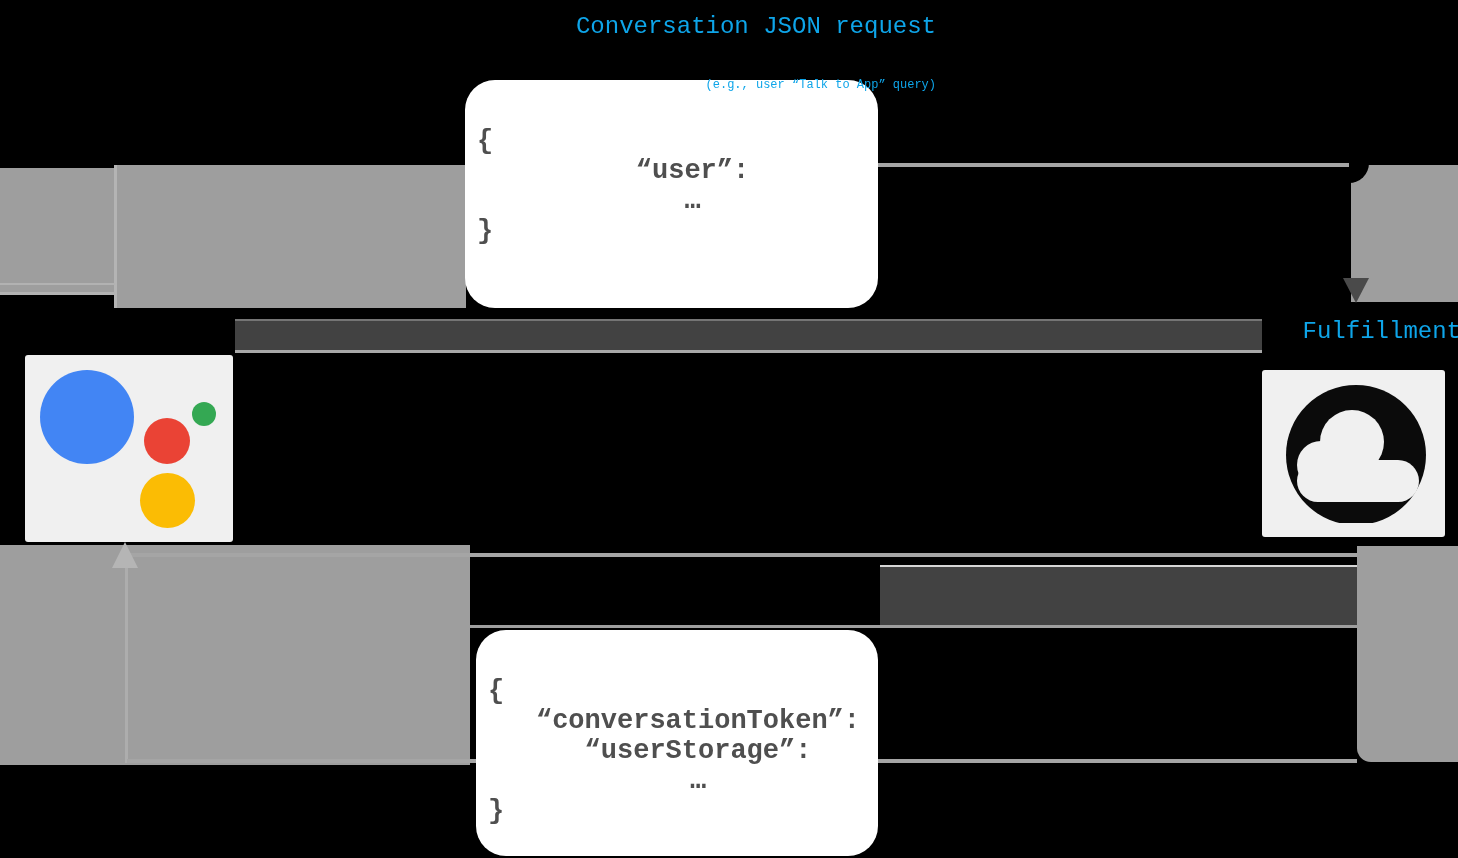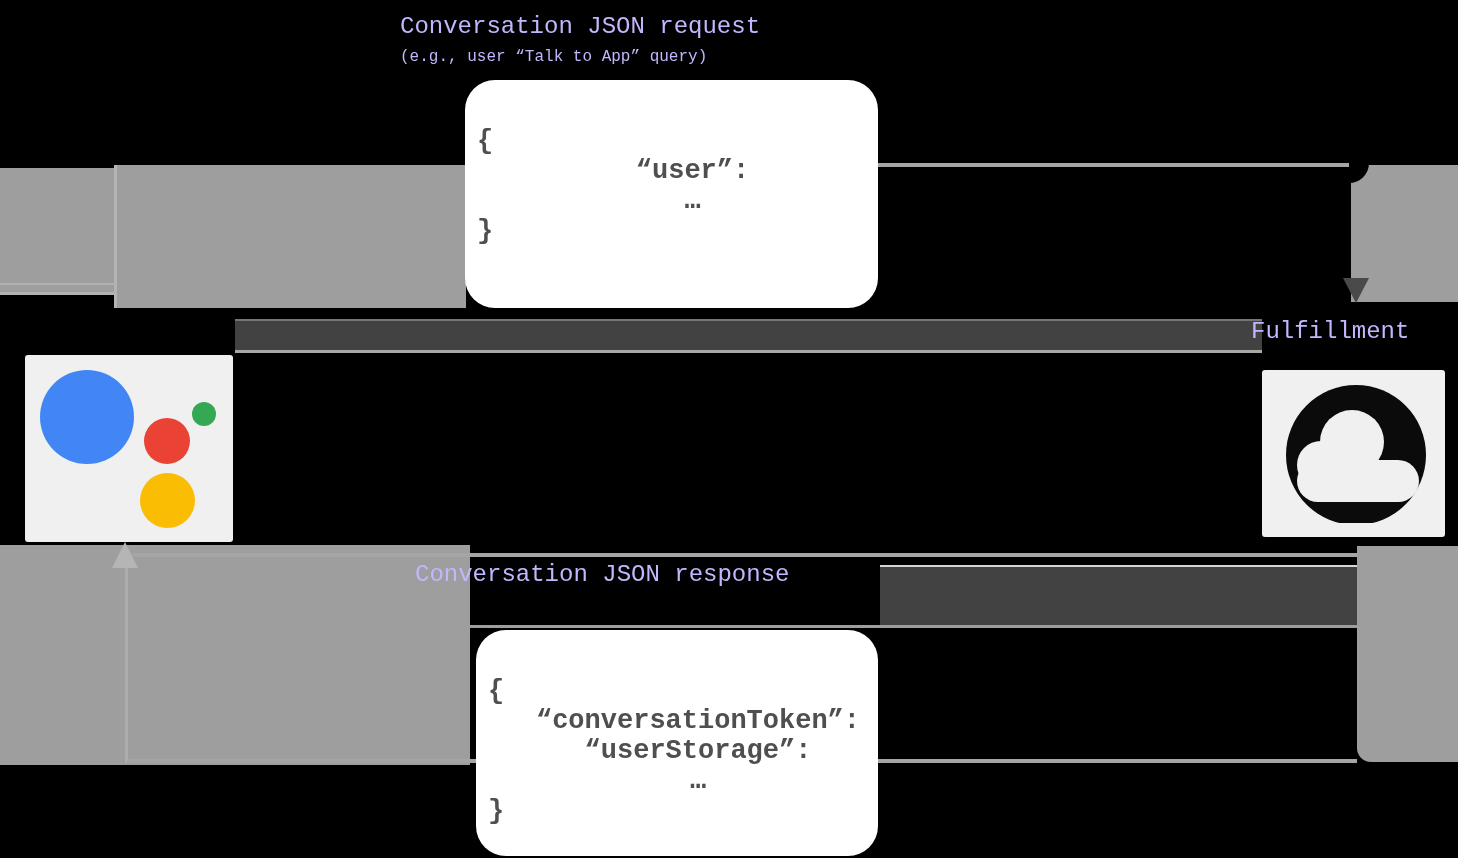--- a/index.html
+++ b/index.html
@@ -1,21 +1,21 @@
 <!DOCTYPE html>
 <html><head>
 <meta charset="utf-8">
 <style>
   html,body{margin:0;padding:0;background:#000;}
   .stage{position:relative;width:1458px;height:858px;background:#000;overflow:hidden;
          font-family:"Liberation Mono","DejaVu Sans Mono",monospace;}
   .abs{position:absolute;}
-  .cap{position:absolute;color:#c4b5fd;text-align:left;white-space:nowrap;z-index:6;}
+  .cap{position:absolute;color:#0ea5e9;text-align:right;white-space:nowrap;z-index:6;}
   .cap-lg{font-size:24px;line-height:30px;}
-  .cap-sm{font-size:16px;line-height:26px;}
+  .cap-sm{font-size:12px;line-height:26px;margin-top:28px;}
   .fill{position:absolute;background:#9e9e9e;z-index:1;}
   .gline{position:absolute;background:#a5a5a5;z-index:2;}
   .codebox{position:absolute;background:#ffffff;border-radius:30px;z-index:4;
            box-sizing:border-box;padding:46px 0 0 12px;}
   .codeline{font-size:27px;line-height:30px;font-weight:bold;color:#4f4f4f;white-space:pre;}
   .codeline.indent{padding-left:30px;text-align:center;}
   .band{position:absolute;background:#424242;box-sizing:border-box;z-index:2;}
   .iconbox{position:absolute;background:#f0f0f0;border-radius:3px;z-index:4;}
   .circle{position:absolute;border-radius:50%;}
   .arrowhead{position:absolute;width:0;height:0;z-index:5;}
@@ -75,21 +75,20 @@
   <div class="gline" style="left:125px;top:553px;width:3px;height:210px;background:#adadad;"></div>
   <div class="gline" style="left:127px;top:759px;width:1230px;height:4px;"></div>
   <div class="arrowhead" style="left:112px;top:542px;border-left:13px solid transparent;
        border-right:13px solid transparent;border-bottom:26px solid #b5b5b5;"></div>
 
   <div class="band" style="left:880px;top:565px;width:477px;height:60px;border-top:2px solid #d5d5d5;"></div>
   <div class="gline" style="left:470px;top:625px;width:887px;height:3px;background:#9e9e9e;"></div>
 
   <div class="fill" style="left:1357px;top:546px;width:101px;height:216px;border-bottom-left-radius:14px;"></div>
 
-  <div class="cap cap-lg" style="left:415px;top:560px;width:536px;">Conversation JSON response</div>
 
   <div class="codebox" style="left:476px;top:630px;width:402px;height:226px;">
     <div class="codeline">{</div>
     <div class="codeline indent">“conversationToken”:</div>
     <div class="codeline indent">“userStorage”:</div>
     <div class="codeline indent">…</div>
     <div class="codeline">}</div>
   </div>
 
 </div>

